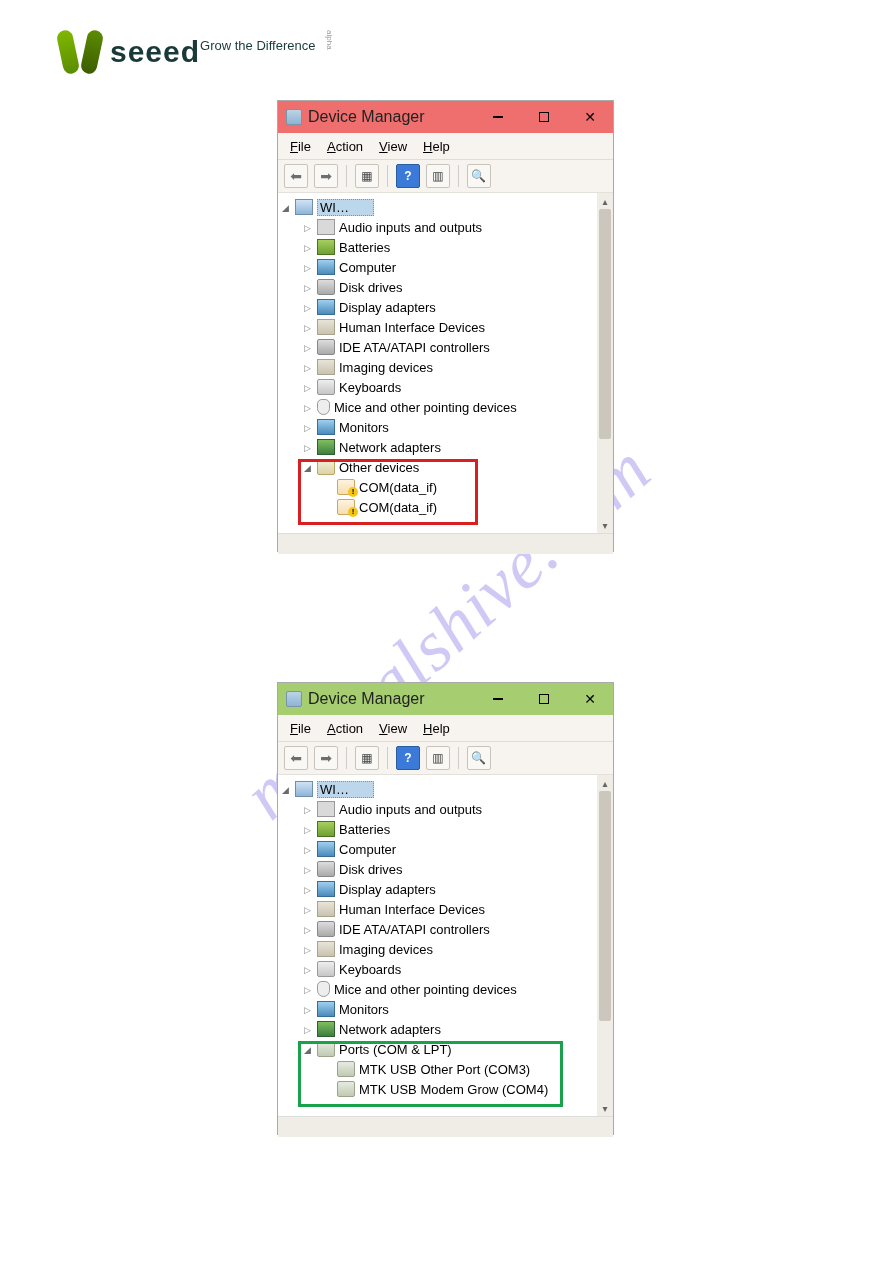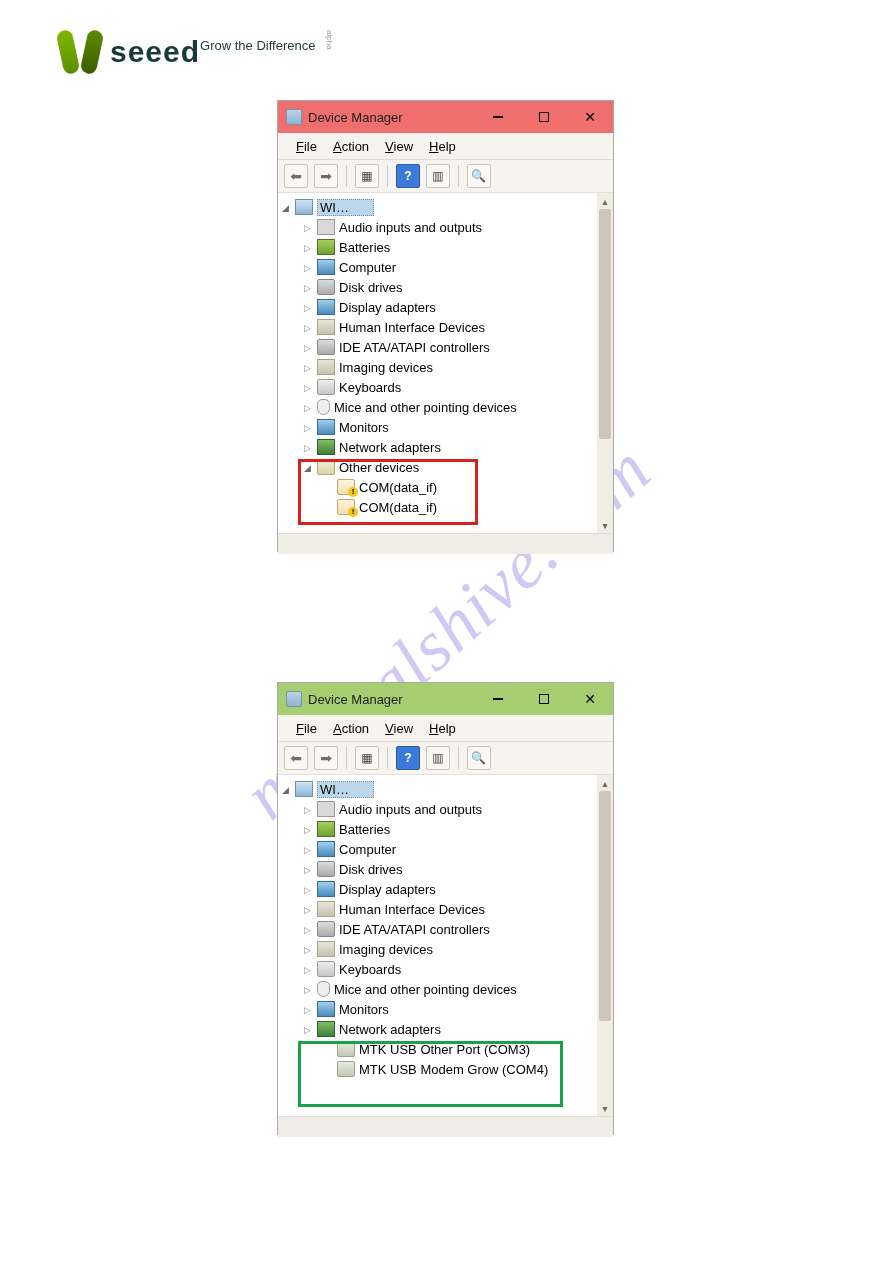--- a/index.html
+++ b/index.html
@@ -46,29 +46,29 @@
     display: flex;
     align-items: center;
     gap: 6px;
     padding-left: 8px;
     position: relative;
     color: #222;
   }
   .tb-red { background: #ef6f6f; }
   .tb-green { background: #a6ce70; }
   .tb-icon { width:14px; height:14px; background: linear-gradient(#bcd3e6,#8fb4d4); border:1px solid #7795ab; border-radius:2px;}
-  .tb-title { flex:0 0 auto; font-size:13px; }
+  .tb-title { flex:0 0 auto; font-size:16px; }
   .tb-spacer { flex:1; }
   .tb-btns { display:flex; height:100%; }
   .tb-btn { width:46px; display:flex; align-items:center; justify-content:center; font-family:"Segoe UI"; font-size:15px;}
   .tb-min::before{content:""; width:10px; height:1.5px; background:#000; display:block;}
   .tb-max::before{content:""; width:10px; height:10px; border:1.5px solid #000; display:block; box-sizing:border-box;}
   .tb-close::before{content:"✕"; font-size:14px; color:#000;}
   
-  .menubar { height:26px; background:#f7f4f0; border-bottom:1px solid #ddd; display:flex; align-items:center; padding-left:12px; gap:4px;}
+  .menubar { height:26px; background:#f7f4f0; border-bottom:1px solid #ddd; display:flex; align-items:center; padding-left:6px; gap:4px;}
   .menu-item { padding:2px 6px; font-size:13px; color:#000; }
   .menu-item u{text-decoration:underline;}
   
   .toolbar { height:32px; background:#f7f4f0; border-bottom:1px solid #e4e0da; display:flex; align-items:center; padding-left:6px; gap:6px;}
   .tbtn { width:22px; height:22px; border:1px solid #c9c4bb; background:#faf8f4; border-radius:2px; display:flex; align-items:center; justify-content:center; font-size:12px; color:#444;}
   .tbtn.blue{ background:#3b7ad9; color:#fff; border-color:#2a5ca0; font-weight:700;}
   .tbtn.arrow{ color:#6e6e6e; font-size:14px;}
   .tsep{ width:1px; height:22px; background:#ccc; margin:0 2px;}
   
   .tree-area { position:relative; height:calc(100% - 32px - 26px - 32px - 20px); background:#fff; overflow:hidden;}
@@ -342,20 +342,25 @@
       <div class="tree-row indent1">
           <span class="expander closed"></span>
           <span class="dev-icon ico-monitor"></span>
           <span class="row-label">Monitors</span>
         </div>
       <div class="tree-row indent1">
           <span class="expander closed"></span>
           <span class="dev-icon ico-network"></span>
           <span class="row-label">Network adapters</span>
         </div>
+      <div class="tree-row indent1">
+          <span class="expander open"></span>
+          <span class="dev-icon ico-port"></span>
+          <span class="row-label">Ports (COM &amp; LPT)</span>
+        </div>
       <div class="tree-row indent2">
           <span class="expander none"></span>
           <span class="dev-icon ico-port"></span>
           <span class="row-label">MTK USB Other Port (COM3)</span>
         </div>
       <div class="tree-row indent2">
           <span class="expander none"></span>
           <span class="dev-icon ico-port"></span>
           <span class="row-label">MTK USB Modem Grow (COM4)</span>
         </div>

